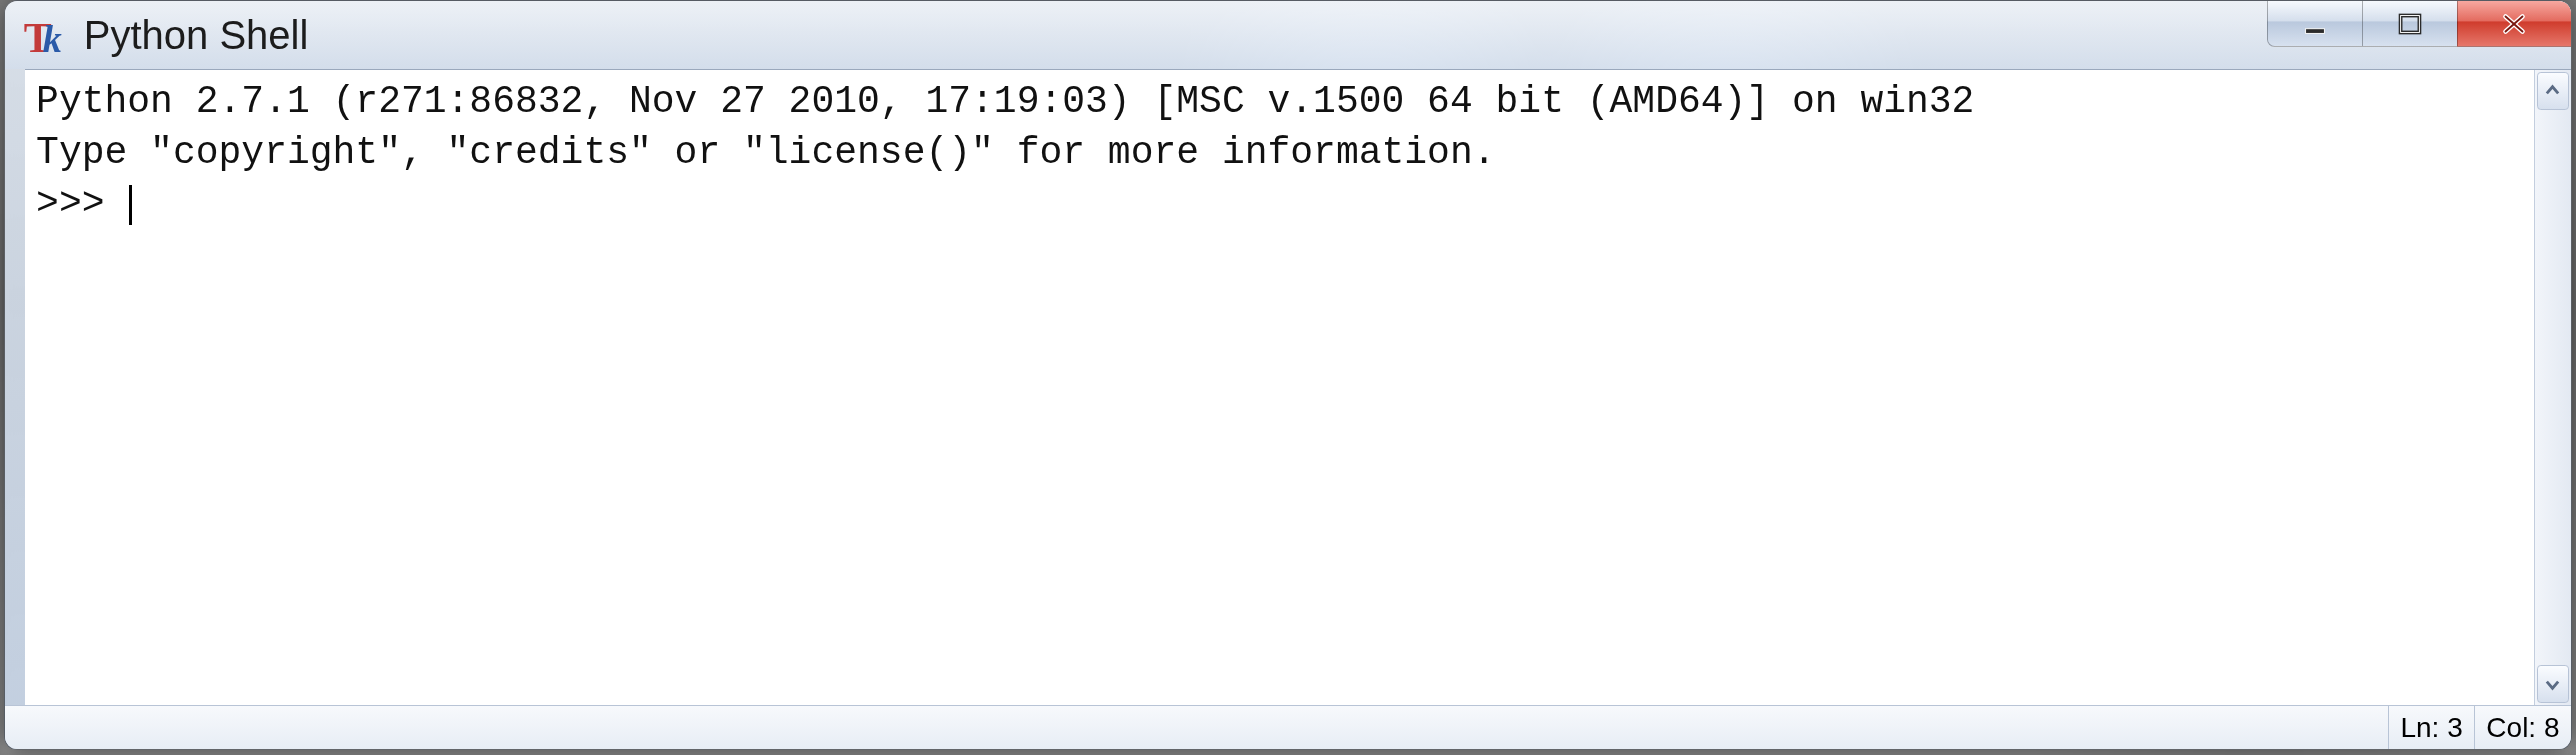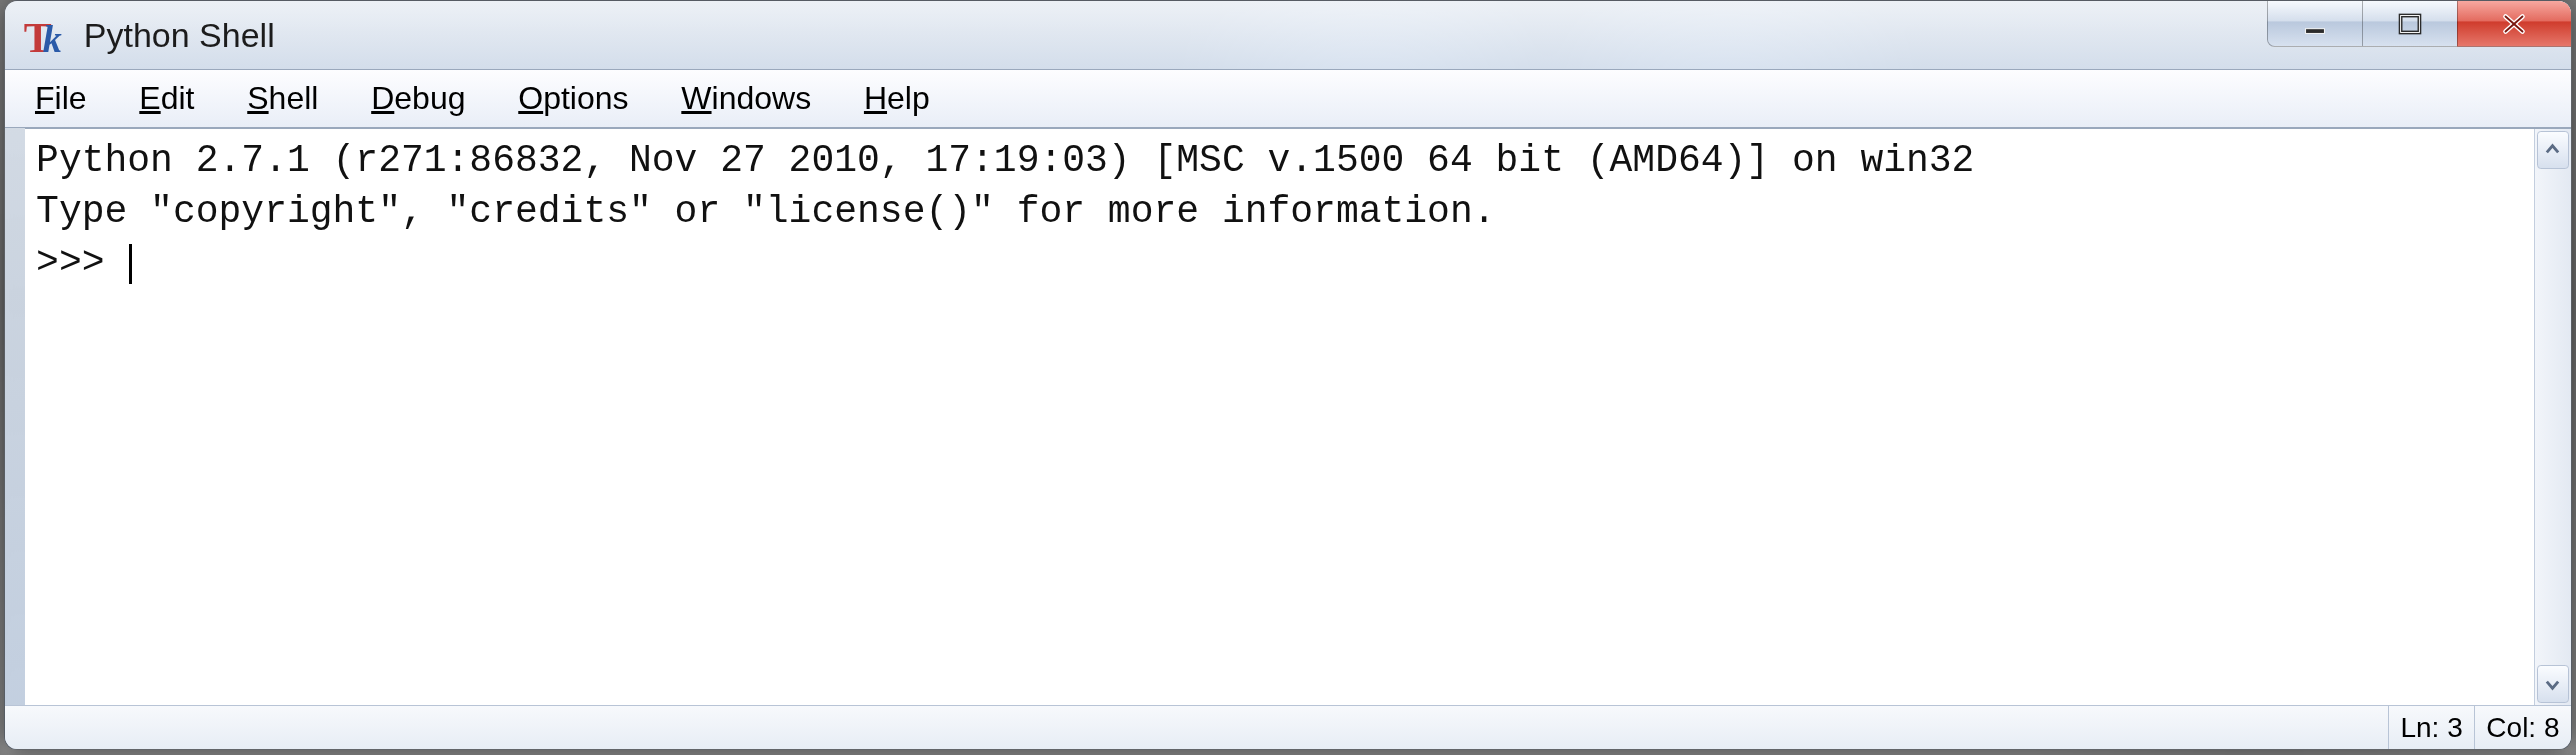--- a/index.html
+++ b/index.html
@@ -65,21 +65,21 @@
   .app-icon .tk-k {
     position:absolute; left:19px; top:3.8px;
     font-family: "Times New Roman", serif;
     font-style: italic;
     font-weight: bold;
     font-size: 38px;
     color: #2a5aa8;
   }
 
   .title-text {
-    font-size: 34px;
+    font-size: 40px;
     color: #1c1c1c;
   }
 
   
   .caption-buttons {
     position: absolute;
     right: 0;
     top: 0;
     display: flex;
     height: 45px;
@@ -222,29 +222,20 @@
         <span class="cap-glyph">
           <svg width="36" height="32" viewBox="0 0 38 34">
             <path d="M10 9 L28 25 M28 9 L10 25" stroke="#fff" stroke-width="5" stroke-linecap="round"></path>
             <path d="M10 9 L28 25 M28 9 L10 25" stroke="#7a1810" stroke-width="2" stroke-linecap="round"></path>
           </svg>
         </span>
       </div>
     </div>
   </div>
 
-  <div class="menubar">
-    <div class="menu-item"><span class="ul">F</span>ile</div>
-    <div class="menu-item"><span class="ul">E</span>dit</div>
-    <div class="menu-item"><span class="ul">S</span>hell</div>
-    <div class="menu-item"><span class="ul">D</span>ebug</div>
-    <div class="menu-item"><span class="ul">O</span>ptions</div>
-    <div class="menu-item"><span class="ul">W</span>indows</div>
-    <div class="menu-item"><span class="ul">H</span>elp</div>
-  </div>
 
   <div class="editor-wrap">
     <div class="editor"><span>Python 2.7.1 (r271:86832, Nov 27 2010, 17:19:03) [MSC v.1500 64 bit (AMD64)] on win32</span>
 <span>Type "copyright", "credits" or "license()" for more information.</span>
 <span class="prompt">&gt;&gt;&gt; </span><span class="cursor"></span></div>
 
     <div class="vscroll">
       <div class="vs-btn">
         <span>
           <svg width="17" height="17" viewBox="0 0 18 18">

